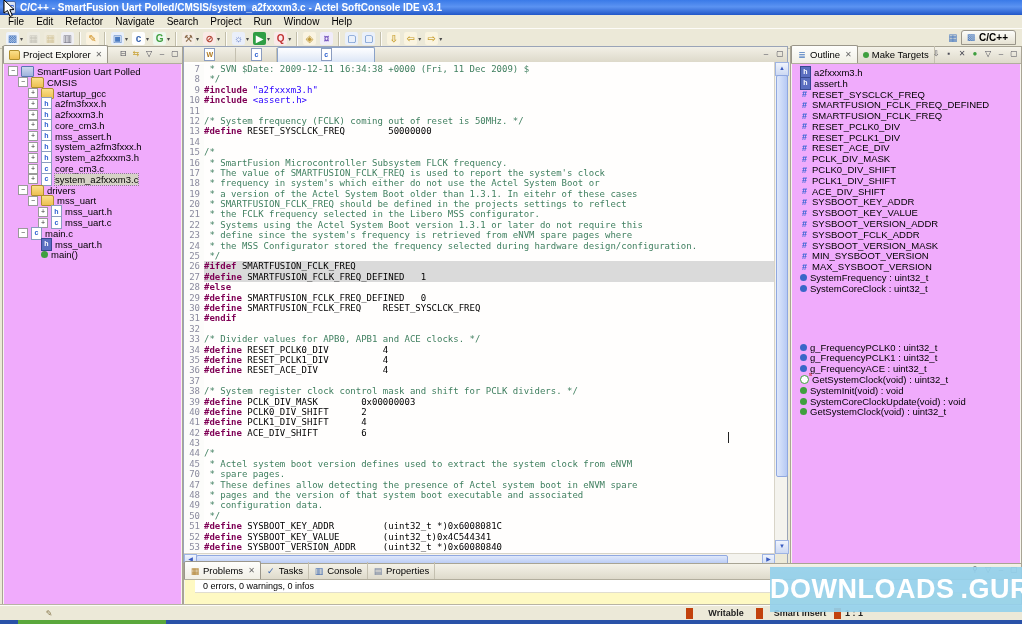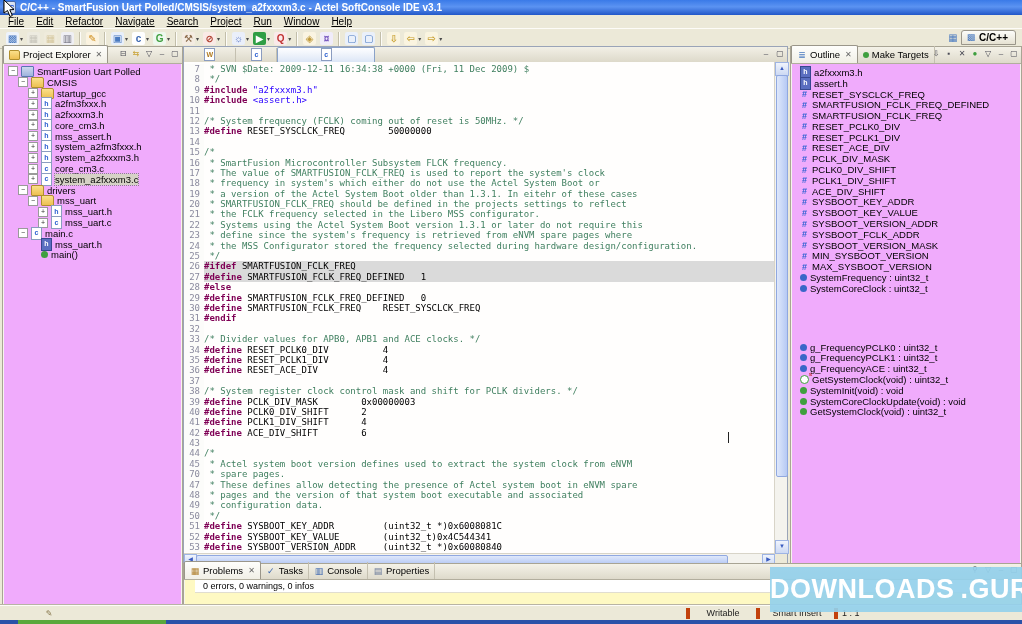--- a/index.html
+++ b/index.html
@@ -5,21 +5,21 @@
   html,body{margin:0;padding:0}
   body{width:1022px;height:624px;position:relative;overflow:hidden;background:#ece9d8;
        font-family:"Liberation Sans","DejaVu Sans",sans-serif;font-size:10px;color:#000;}
   
   .titlebar{position:absolute;left:0;top:0;right:0;height:15px;
     background:linear-gradient(180deg,#3a7ae8 0%,#5b93f2 45%,#2257c8 100%);
     color:#fff;font-weight:bold;font-size:10px;display:flex;align-items:center;gap:4px;padding-left:3px;}
   .appicon{width:11px;height:11px;background:linear-gradient(135deg,#e8eef8,#c8d4ea);border:1px solid #4a6aa8;
     color:#1d4ed8;font-size:7px;font-weight:bold;display:flex;align-items:center;justify-content:center;border-radius:2px;}
   .menubar{position:absolute;left:0;top:15px;right:0;height:13px;background:#ece9d8;display:flex;align-items:center;padding-left:2px;border-bottom:1px solid #e2dfcc;}
-  .menu-item{padding:0 6px;height:13px;line-height:13px;cursor:default;text-decoration:underline;}
+  .menu-item{padding:0 6px;height:13px;line-height:13px;cursor:default;}
   .toolbar{position:absolute;left:0;top:28px;right:0;height:19px;background:#ece9d8;border-top:1px solid #fdfcf8;border-bottom:1px solid #c6c2ac;display:flex;align-items:center;padding-left:4px;}
   .tsep{width:1px;height:14px;background:#c2beaa;border-right:1px solid #fdfcf8;margin:0 3px;}
   .tbtn{height:16px;display:flex;align-items:center;padding:0 1px;gap:1px;border:1px solid transparent;border-radius:2px;}
   .tbtn .glyph{width:13px;height:13px;border-radius:2px;display:flex;align-items:center;justify-content:center;font-size:10px;font-weight:bold;line-height:13px;}
   .tbtn .ddm{font-size:6px;color:#4a4a4a;}
   .tbtn.disabled{opacity:.38}
   .persp{position:absolute;right:6px;top:28px;height:18px;display:flex;align-items:center;gap:3px;}
   .persp-tab{display:flex;align-items:center;gap:3px;background:linear-gradient(180deg,#fdfdfa,#e6e2d2);
     border:1px solid #9a968a;border-radius:3px 3px 0 0;padding:1px 7px 1px 4px;font-weight:bold;}
   
@@ -66,21 +66,21 @@
   .hsb{position:absolute;left:0;right:12px;bottom:0;height:10px;background:#f4f3ee;border-top:1px solid #d8d4c8;}
   .hbtn{position:absolute;width:11px;height:10px;background:linear-gradient(180deg,#f0f4fd,#cdd9f3);border:1px solid #9eb4e4;color:#3a5cc0;font-size:6px;text-align:center;line-height:9px;}
   .hthumb{position:absolute;top:1px;height:8px;background:linear-gradient(180deg,#dfe8fb,#b6c9f4);border:1px solid #90a8e0;border-radius:2px;}
   .sbcorner{position:absolute;right:0;bottom:0;width:12px;height:10px;background:#ece9d8;}
   
   .summary{height:12px;line-height:12px;padding-left:8px;font-size:9px;background:#fff;border-bottom:1px solid #e0ddd0;}
   .thead{height:13px;display:flex;background:linear-gradient(180deg,#fbfaf4,#e2ded0);border-bottom:1px solid #b8b4a4;font-size:14px;margin-top:38px;}
   .thcell{padding:0 4px;line-height:13px;border-right:1px solid #c8c4b4;}
   
   .statusbar{position:absolute;left:0;right:0;top:605px;height:15px;background:#ece9d8;border-top:1px solid #fdfcf8;box-shadow:0 -1px 0 #b8b4a4;font-size:9px;}
-  .sfield{position:absolute;top:2px;height:11px;line-height:11px;padding:0 4px;color:#222;border-left:4px solid #c2410c;}
+  .sfield{position:absolute;top:2px;height:11px;line-height:11px;padding:0 4px;color:#222;border-left:7px solid #c2410c;font-weight:bold;}
   
   .bottomedge{position:absolute;left:0;right:0;bottom:0;height:4px;background:#2a52a8;}
   .greenseg{position:absolute;left:18px;bottom:0;width:148px;height:4px;background:#5aa83c;}
   .watermark{position:absolute;left:770px;top:567px;width:252px;height:45px;background:rgba(148,208,236,.92);
     display:flex;align-items:center;justify-content:space-between;gap:3px;z-index:60;}
   .wmtext{color:#fff;font-weight:bold;font-size:27px;letter-spacing:.5px;}
   .caret{position:absolute;left:728px;top:432px;width:1px;height:11px;background:#222;z-index:40;}
   .cursor{position:absolute;left:3px;top:0;z-index:100;}
 </style>
 </head>

